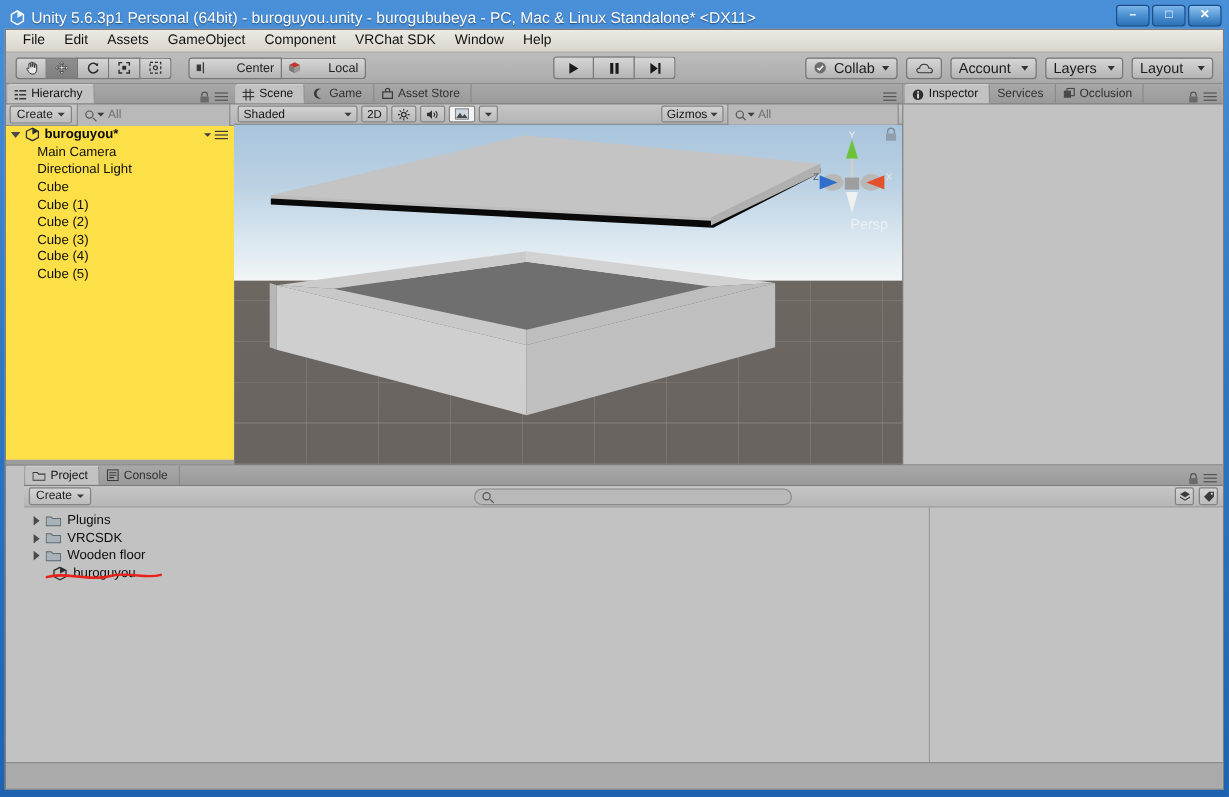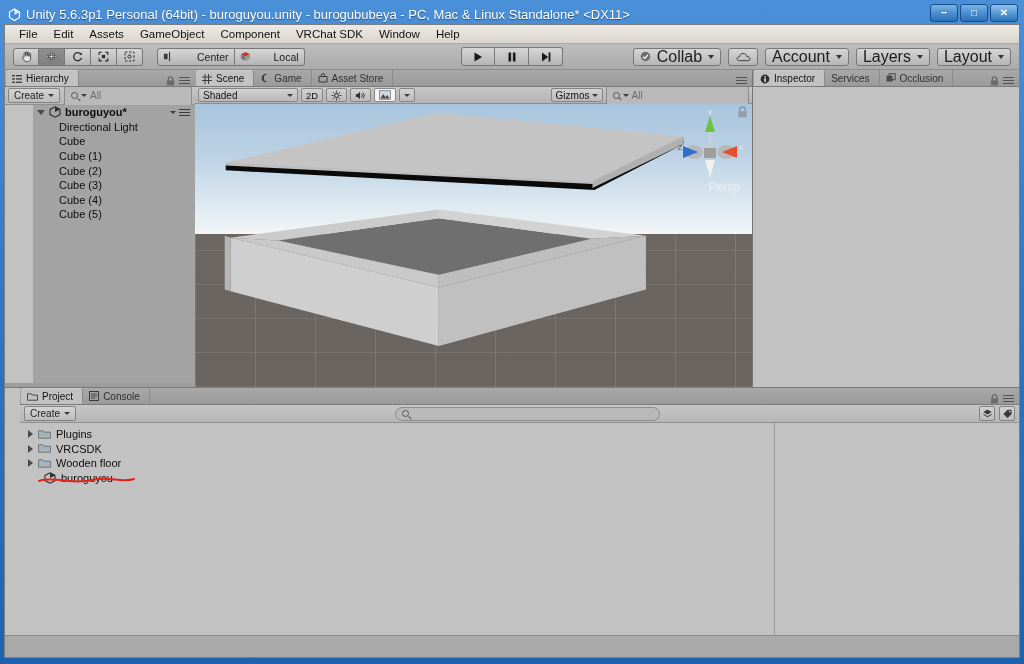--- a/index.html
+++ b/index.html
@@ -87,21 +87,21 @@
   .tb-btn.single { border-left-width:1px; border-radius:3px; }
   .tb-sep { width:14px; }
   #play-group { position:absolute; left:50%; transform:translateX(-50%); display:flex; }
   #play-group .tb-btn { min-width:34px; height:19px; }
   #right-group { margin-left:auto; display:flex; align-items:center; gap:7px; }
   .tb-dd {
     height:18px; padding:0 6px;
     background: linear-gradient(180deg,#d6d6d6 0%, #b4b4b4 100%);
     border:1px solid #777; border-radius:3px;
     display:flex;align-items:center; gap:6px;
-    font-size:16px; color:#1c1c1c; cursor:pointer;
+    font-size:12px; color:#1c1c1c; cursor:pointer;
   }
   .tb-dd .cap { flex:1; }
   .arrow-dn {
     width:0;height:0;border-left:3px solid transparent;border-right:3px solid transparent;
     border-top:4px solid #333;
   }
 
   
   #editor-body { flex:1; display:flex; min-height:0; background:#9d9d9d; }
   #left-col { width:190px; display:flex; flex-direction:column; }
@@ -155,21 +155,21 @@
   .mag {
     width:7px;height:7px;border:1.2px solid #555;border-radius:50%;
     position:relative; flex:none;
   }
   .mag:after {
     content:''; position:absolute; right:-3px; bottom:-2px;
     width:3.5px;height:1.2px;background:#555; transform:rotate(45deg);
   }
 
   
-  #hier-content { flex:1; background:#a3a3a3; overflow:hidden; padding-top:0;margin-left:28px; }
+  #hier-content { flex:1; background:#fde047; overflow:hidden; padding-top:0; }
   .h-row { height:14.6px; display:flex; align-items:center; font-size:11px; color:#0d0d0d; padding-left:4px; }
   .h-root { font-weight:bold; }
   .foldout {
     width:0;height:0; margin-right:4px;
     border-left:4px solid transparent;border-right:4px solid transparent;
     border-top:5px solid #4a4a4a;
   }
   .scene-ic { margin-right:4px; display:flex; }
   .h-row .label { white-space:nowrap; }
   .h-child { padding-left:26px; }
@@ -462,20 +462,23 @@
               <span class="label">buroguyou*</span>
               <span class="row-menu">
                 <span class="mini-arrow"></span>
                 <span class="hamburger">
                     <i></i>
                     <i></i>
                     <i></i>
                   </span>
               </span>
             </div>
+            <div class="h-row h-child">
+                <span class="label">Main Camera</span>
+              </div>
             <div class="h-row h-child">
                 <span class="label">Directional Light</span>
               </div>
             <div class="h-row h-child">
                 <span class="label">Cube</span>
               </div>
             <div class="h-row h-child">
                 <span class="label">Cube (1)</span>
               </div>
             <div class="h-row h-child">

